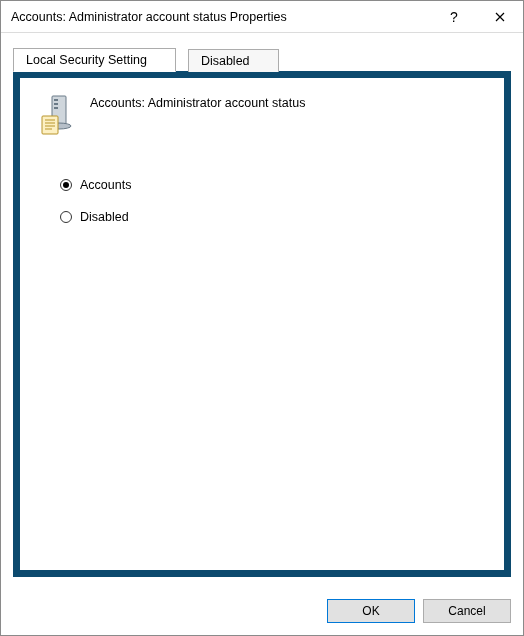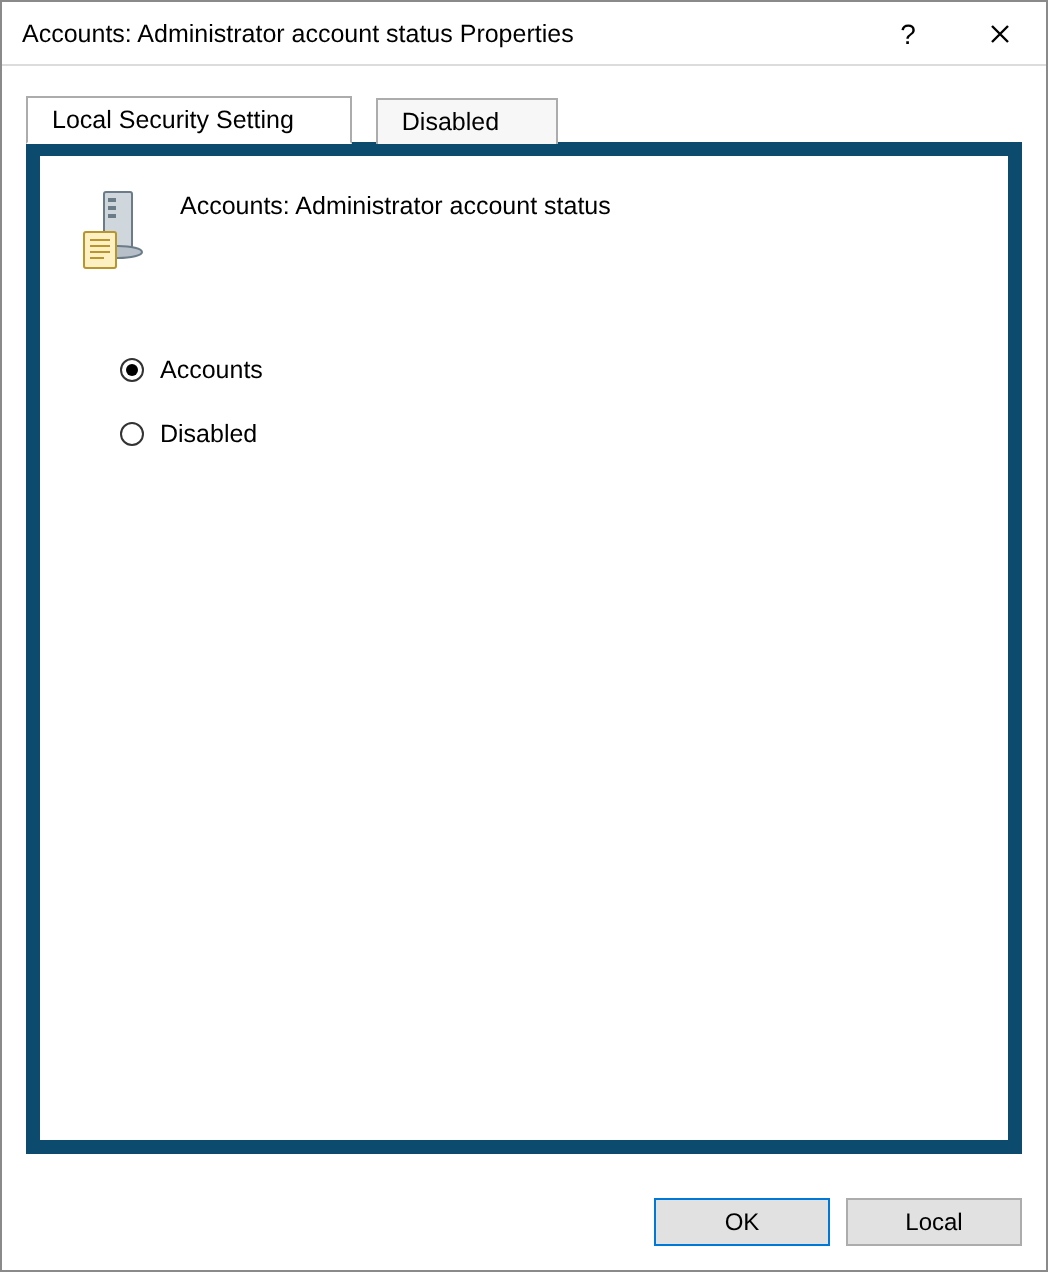--- a/index.html
+++ b/index.html
@@ -120,17 +120,17 @@
         </div>
       </div>
     </div>
   </div>
 
   <div class="button-row">
     <div class="btn default">
       <span>OK</span>
     </div>
     <div class="btn">
-      <span>Local</span>
+      <span>Cancel</span>
     </div>
   </div>
 
 </div>
 
 </body></html>

